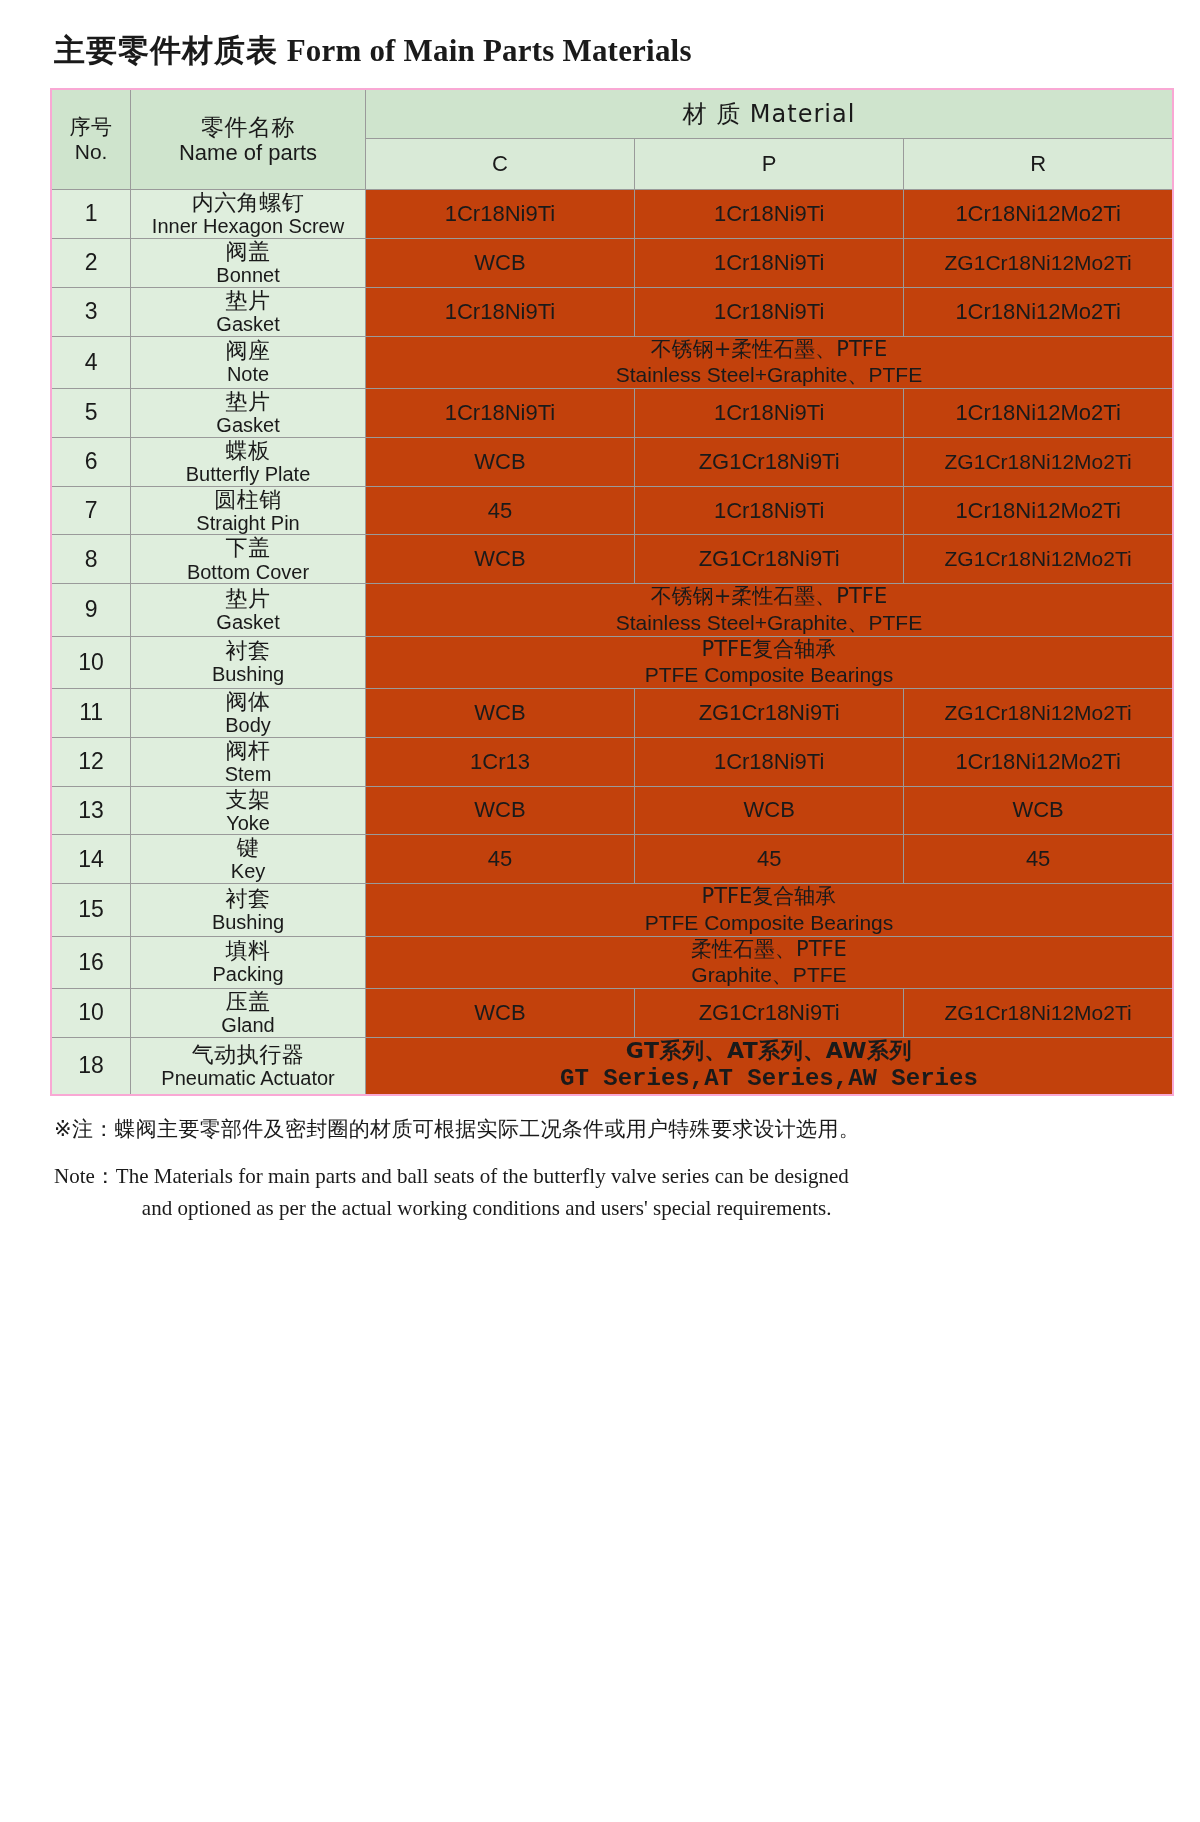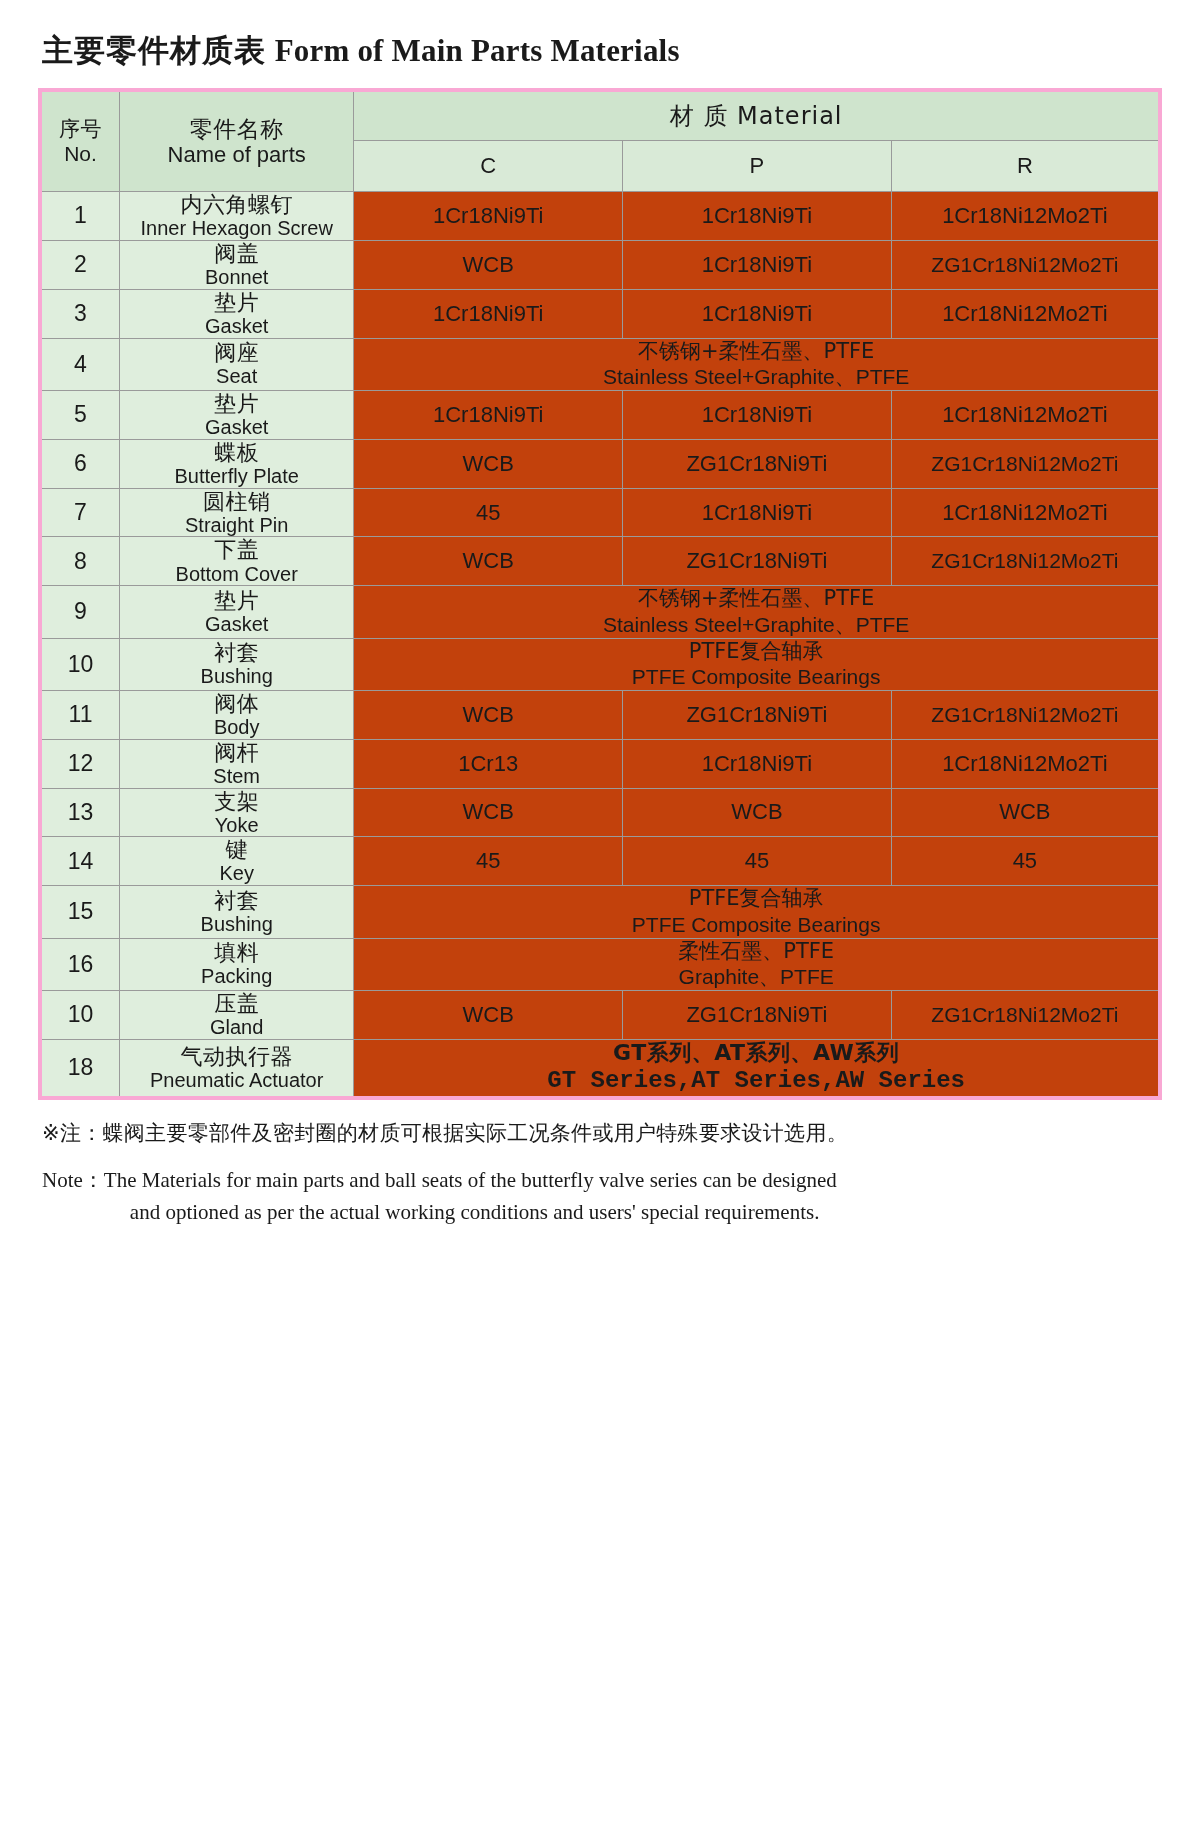--- a/index.html
+++ b/index.html
@@ -11,21 +11,21 @@
     width: 1200px;
     height: 1822px;
     font-family: "Liberation Sans", sans-serif;
     color: #1a1a1a;
     overflow: hidden;
   }
   .page {
     width: 1200px;
     height: 1822px;
     box-sizing: border-box;
-    padding: 24px 38px 0 38px;
+    padding: 24px 38px 0 50px;
     position: relative;
   }
   
   .doc-title {
     font-size: 31px;
     font-weight: bold;
     letter-spacing: 0px;
     margin: 6px 0 16px 4px;
     white-space: nowrap;
   }
@@ -37,21 +37,21 @@
   .doc-title .en {
     font-family: "Liberation Serif", serif;
     font-weight: bold;
     letter-spacing: 0.2px;
   }
   
   table.mat {
     border-collapse: collapse;
     width: 1124px;
     table-layout: fixed;
-    border: 4px solid #f9a8d4;
+    border: 2px solid #f9a8d4;
   }
   table.mat col.c-no    { width: 74px; }
   table.mat col.c-name  { width: 218px; }
   table.mat col.c-c     { width: 250px; }
   table.mat col.c-p     { width: 250px; }
   table.mat col.c-r     { width: 250px; }
 
   table.mat td {
     border: 1px solid #9a9a9a;
     text-align: center;
@@ -242,21 +242,21 @@
             <span class="en-txt">Gasket</span>
           </td>
           <td class="cell-grey val">1Cr18Ni9Ti</td>
           <td class="cell-grey val">1Cr18Ni9Ti</td>
           <td class="cell-grey val">1Cr18Ni12Mo2Ti</td>
         </tr>
         <tr>
           <td class="cell-green num">4</td>
           <td class="cell-green two-line">
             <span class="cn-txt">阀座</span>
-            <span class="en-txt">Seat</span>
+            <span class="en-txt">Note</span>
           </td>
           <td class="cell-grey span-two-lines" colspan="3">
             <span class="span-cn">不锈钢+柔性石墨、PTFE</span>
             <span class="span-en">Stainless Steel+Graphite、PTFE</span>
           </td>
         </tr>
         <tr>
           <td class="cell-green num">5</td>
           <td class="cell-green two-line">
             <span class="cn-txt">垫片</span>

